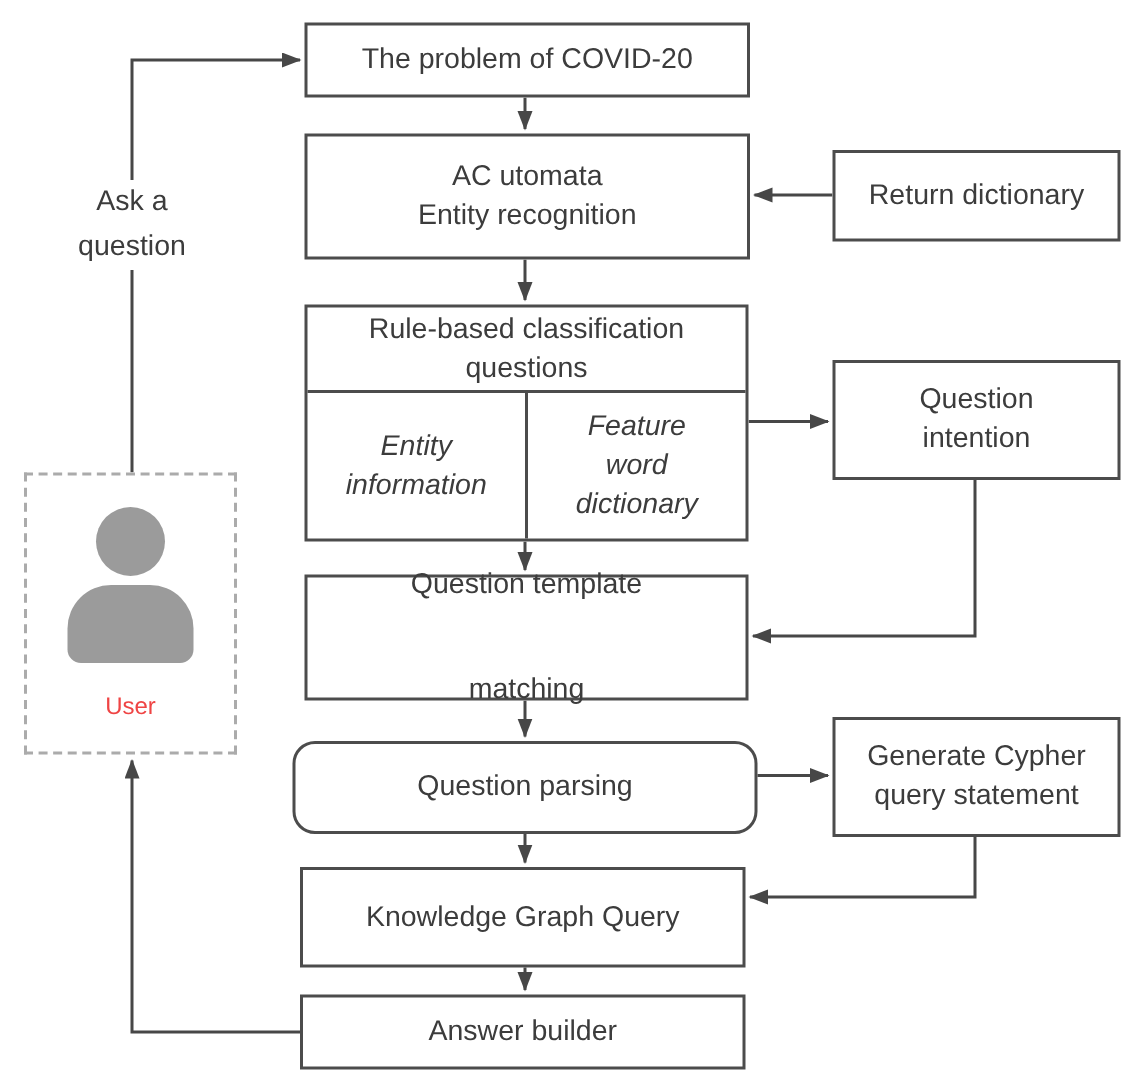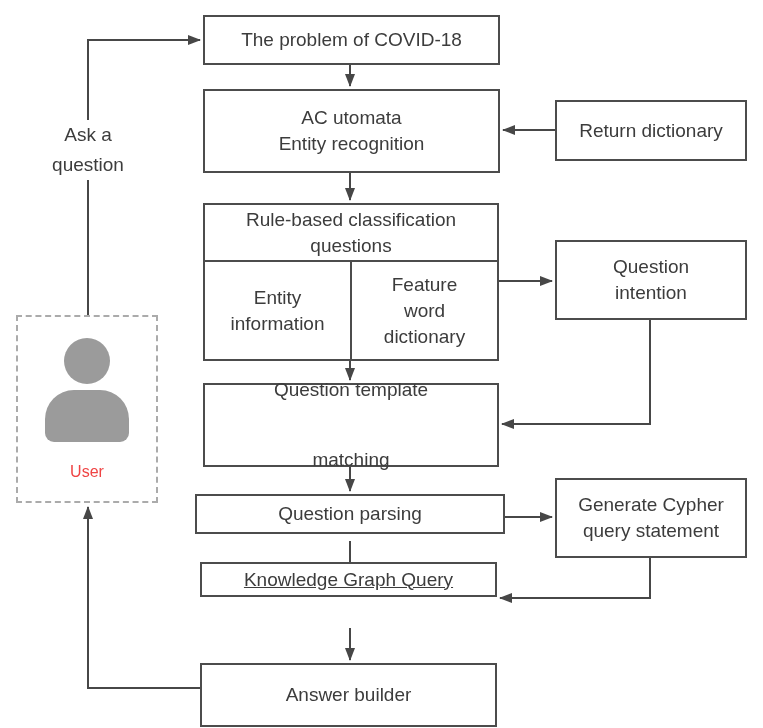--- a/index.html
+++ b/index.html
@@ -54,37 +54,38 @@
     display: flex;
     align-items: center;
     justify-content: center;
     text-align: center;
     padding: 0 14px;
   }
   .compound-cells {
     display: flex;
     width: 100%;
     flex: 1;
+    font-style: italic;
   }
   .compound-cell {
     box-sizing: border-box;
     flex: 1;
     display: flex;
     flex-direction: column;
     align-items: center;
     justify-content: center;
     text-align: center;
   }
   .compound-cell.left { border-right: 2px solid #4c4c4c; }
   .node-intention { left:555px; top:240px; width:192px; height:80px; }
   .node-template  { left:203px; top:383px; width:296px; height:84px;gap:44px; }
-  .node-parsing   { left:195px; top:494px; width:310px; height:40px; }
+  .node-parsing   { left:195px; top:494px; width:310px; height:62px;border-radius:15px; }
   .node-cypher    { left:555px; top:478px; width:192px; height:80px;text-align:center; }
-  .node-kgq       { left:200px; top:562px; width:297px; height:35px;text-decoration:underline; }
-  .node-answer    { left:200px; top:663px; width:297px; height:64px; }
+  .node-kgq       { left:200px; top:578px; width:297px; height:67px; }
+  .node-answer    { left:200px; top:663px; width:297px; height:50px; }
 
   .user-box {
     position: absolute;
     box-sizing: border-box;
     left: 16px; top: 315px;
     width: 142px; height: 188px;
     border: 2px dashed #ababab;
     background: #ffffff;
     display: flex;
     flex-direction: column;
@@ -133,21 +134,21 @@
     <path d="M 650 320 V 424 H 502" marker-end="url(#arrow)"></path>
     <path d="M 350 467 V 491" marker-end="url(#arrow)"></path>
     <path d="M 505 517 H 552" marker-end="url(#arrow)"></path>
     <path d="M 350 541 V 575" marker-end="url(#arrow)"></path>
     <path d="M 650 558 V 598 H 500" marker-end="url(#arrow)"></path>
     <path d="M 350 628 V 660" marker-end="url(#arrow)"></path>
     <path d="M 200 688 H 88 V 507" marker-end="url(#arrow)"></path>
   </svg>
 
   <div class="node node-problem">
-    <div>The problem of COVID-18</div>
+    <div>The problem of COVID-20</div>
   </div>
 
   <div class="node node-ac">
     <div>AC utomata</div>
     <div>Entity recognition</div>
   </div>
 
   <div class="node node-entity-dict">
     <div>Return dictionary</div>
   </div>

